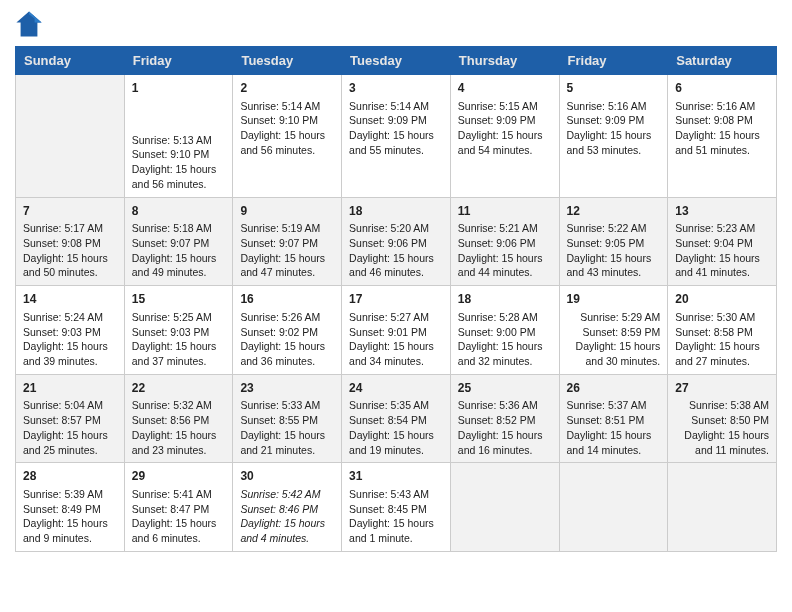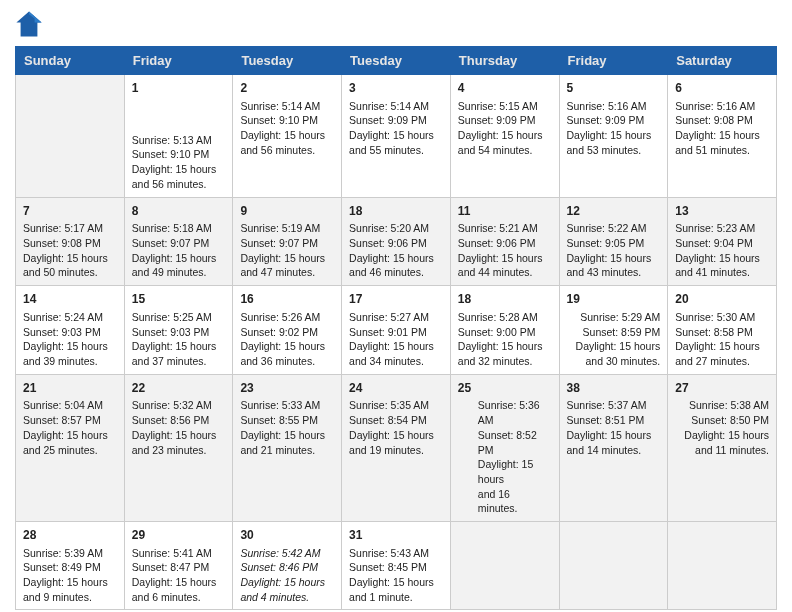--- a/index.html
+++ b/index.html
@@ -294,27 +294,27 @@
         </td>
         <td>
           <span class="day-num">24</span>
           <div style="white-space: pre-line;">Sunrise: 5:35 AM
 Sunset: 8:54 PM
 Daylight: 15 hours
 and 19 minutes.</div>
         </td>
         <td>
           <span class="day-num">25</span>
-          <div style="white-space: pre-line; margin-left: 20px;">Sunrise: 5:36 AM
+          <div style="white-space: pre-line;">Sunrise: 5:36 AM
 Sunset: 8:52 PM
 Daylight: 15 hours
 and 16 minutes.</div>
         </td>
         <td>
-          <span class="day-num">38</span>
+          <span class="day-num">26</span>
           <div style="white-space: pre-line;">Sunrise: 5:37 AM
 Sunset: 8:51 PM
 Daylight: 15 hours
 and 14 minutes.</div>
         </td>
         <td>
           <span class="day-num">27</span>
           <div style="white-space: pre-line; text-align: right;">Sunrise: 5:38 AM
 Sunset: 8:50 PM
 Daylight: 15 hours

